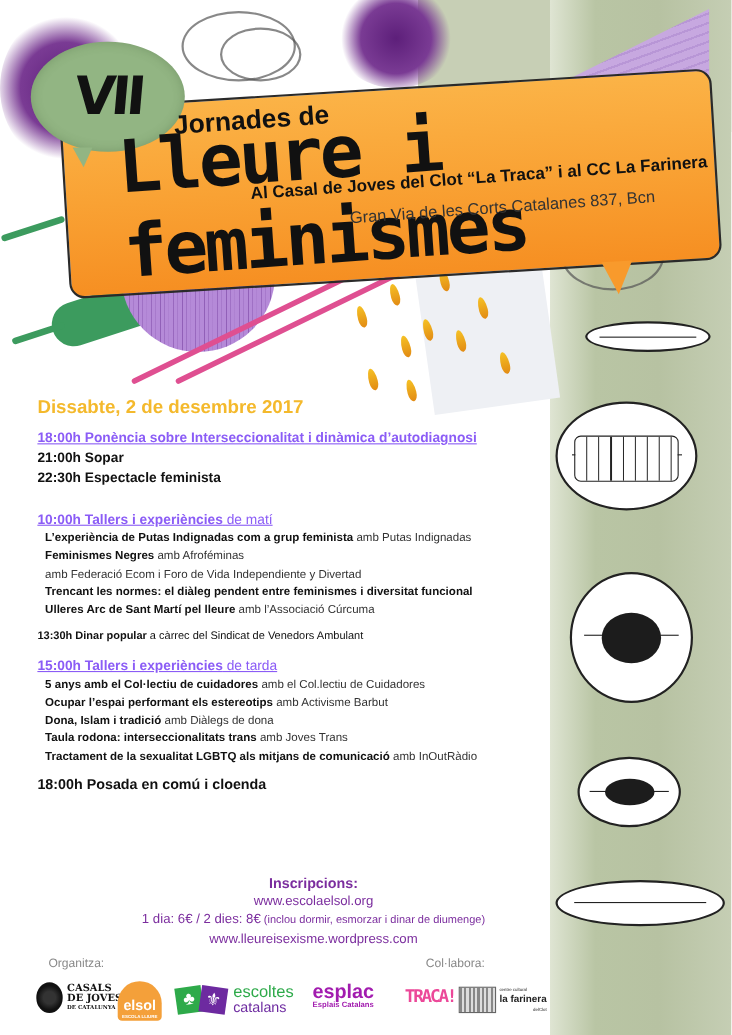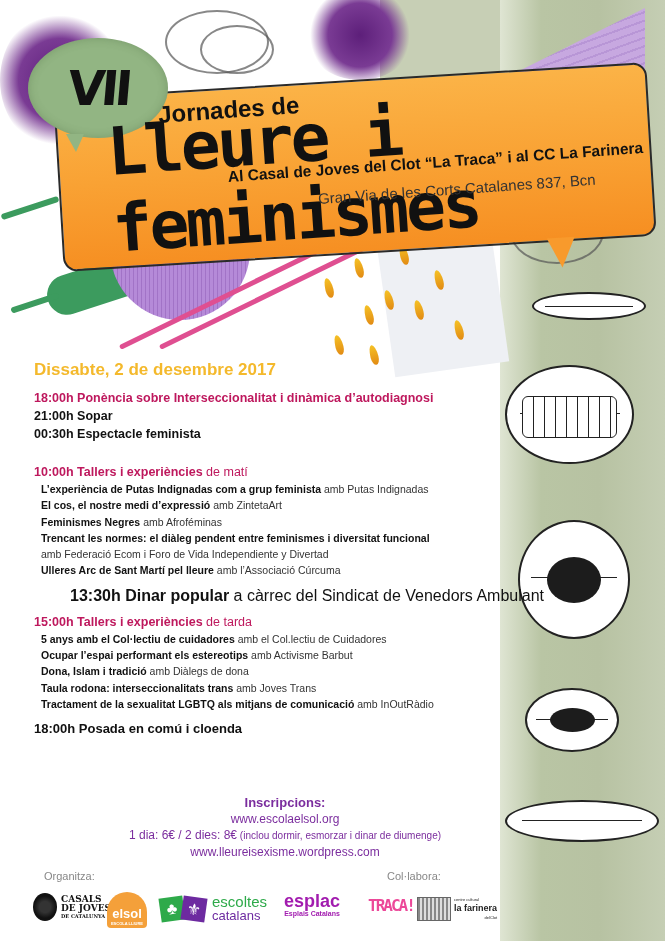--- a/index.html
+++ b/index.html
@@ -105,21 +105,21 @@
     position:absolute; left:12%; right:12%; top:30%; bottom:25%;
     background:repeating-linear-gradient(90deg,#fff 0 10px,#222 10px 11px);
     border:1.5px solid #222; border-radius:6px;
   }
   .program { position:absolute; left:34px; top:360px; width:450px; }
   .day {
     color:#f4b92c; font-weight:bold; font-size:17px; margin:0 0 9px 0;
   }
   .line { font-size:12.5px; line-height:18px; color:#111; white-space:nowrap; }
   .line b { font-weight:bold; }
-  .line.green { color:#be185d; font-weight:bold; }
+  .line.green { color:#8b5cf6; font-weight:bold;text-decoration:underline; }
   .line.green .normal { font-weight:normal; }
   .sub { padding-left:7px; font-size:10.5px; line-height:16.3px; color:#222; white-space:nowrap; }
   .sub b { color:#111; }
   .sub .normal { color:#333; }
   .gap-s { height:8px; }
   .inscripcions {
     position:absolute; left:70px; top:795px; width:430px; text-align:center; color:#7b2d9e;
   }
   .inscripcions .h { font-weight:bold; font-size:13px; line-height:16px; }
   .inscripcions .l { font-size:12px; line-height:16px; }
@@ -196,36 +196,35 @@
     <div class="teeth"></div>
   </div>
 <div class="lips open" style="left:518px;top:520px;width:108px;height:115px;"></div>
 <div class="lips open" style="left:525px;top:688px;width:90px;height:60px;"></div>
 <div class="lips" style="left:505px;top:800px;width:150px;height:38px;"></div>
 
 <div class="program">
   <div class="day">Dissabte, 2 de desembre 2017</div>
   <div class="line green">18:00h Ponència sobre Interseccionalitat i dinàmica d’autodiagnosi</div>
   <div class="line"><b>21:00h Sopar</b></div>
-  <div class="line"><b>00:30h Espectacle feminista</b></div>
+  <div class="line"><b>22:30h Espectacle feminista</b></div>
 
   <div style="height:20px"></div>
 
   <div class="line green">
     <span>10:00h Tallers i experiències</span><span class="normal"> de matí</span>
   </div>
   <div class="sub"><b>L’experiència de Putas Indignadas com a grup feminista</b><span class="normal"> amb Putas Indignadas</span></div>
-  <div class="sub"><b>El cos, el nostre medi d’expressió</b><span class="normal"> amb ZintetaArt</span></div>
   <div class="sub"><b>Feminismes Negres</b><span class="normal"> amb Afroféminas</span></div>
+  <div class="sub"><b></b><span class="normal">amb Federació Ecom i Foro de Vida Independiente y Divertad</span></div>
   <div class="sub"><b>Trencant les normes: el diàleg pendent entre feminismes i diversitat funcional</b><span class="normal"></span></div>
-  <div class="sub"><b></b><span class="normal">amb Federació Ecom i Foro de Vida Independiente y Divertad</span></div>
   <div class="sub"><b>Ulleres Arc de Sant Martí pel lleure</b><span class="normal"> amb l’Associació Cúrcuma</span></div>
 
   <div class="gap-s"></div>
-  <div class="line" style="font-size:16px;margin-left:36px;"><b>13:30h Dinar popular</b><span> a càrrec del Sindicat de Venedors Ambulant</span></div>
+  <div class="line" style="font-size:10px;"><b>13:30h Dinar popular</b><span> a càrrec del Sindicat de Venedors Ambulant</span></div>
 
   <div class="gap-s"></div>
   <div class="line green">
     <span>15:00h Tallers i experiències</span><span class="normal"> de tarda</span>
   </div>
   <div class="sub"><b>5 anys amb el Col·lectiu de cuidadores</b><span class="normal"> amb el Col.lectiu de Cuidadores</span></div>
   <div class="sub"><b>Ocupar l’espai performant els estereotips</b><span class="normal"> amb Activisme Barbut</span></div>
   <div class="sub"><b>Dona, Islam i tradició</b><span class="normal"> amb Diàlegs de dona</span></div>
   <div class="sub"><b>Taula rodona: interseccionalitats trans</b><span class="normal"> amb Joves Trans</span></div>
   <div class="sub"><b>Tractament de la sexualitat LGBTQ als mitjans de comunicació</b><span class="normal"> amb InOutRàdio</span></div>

